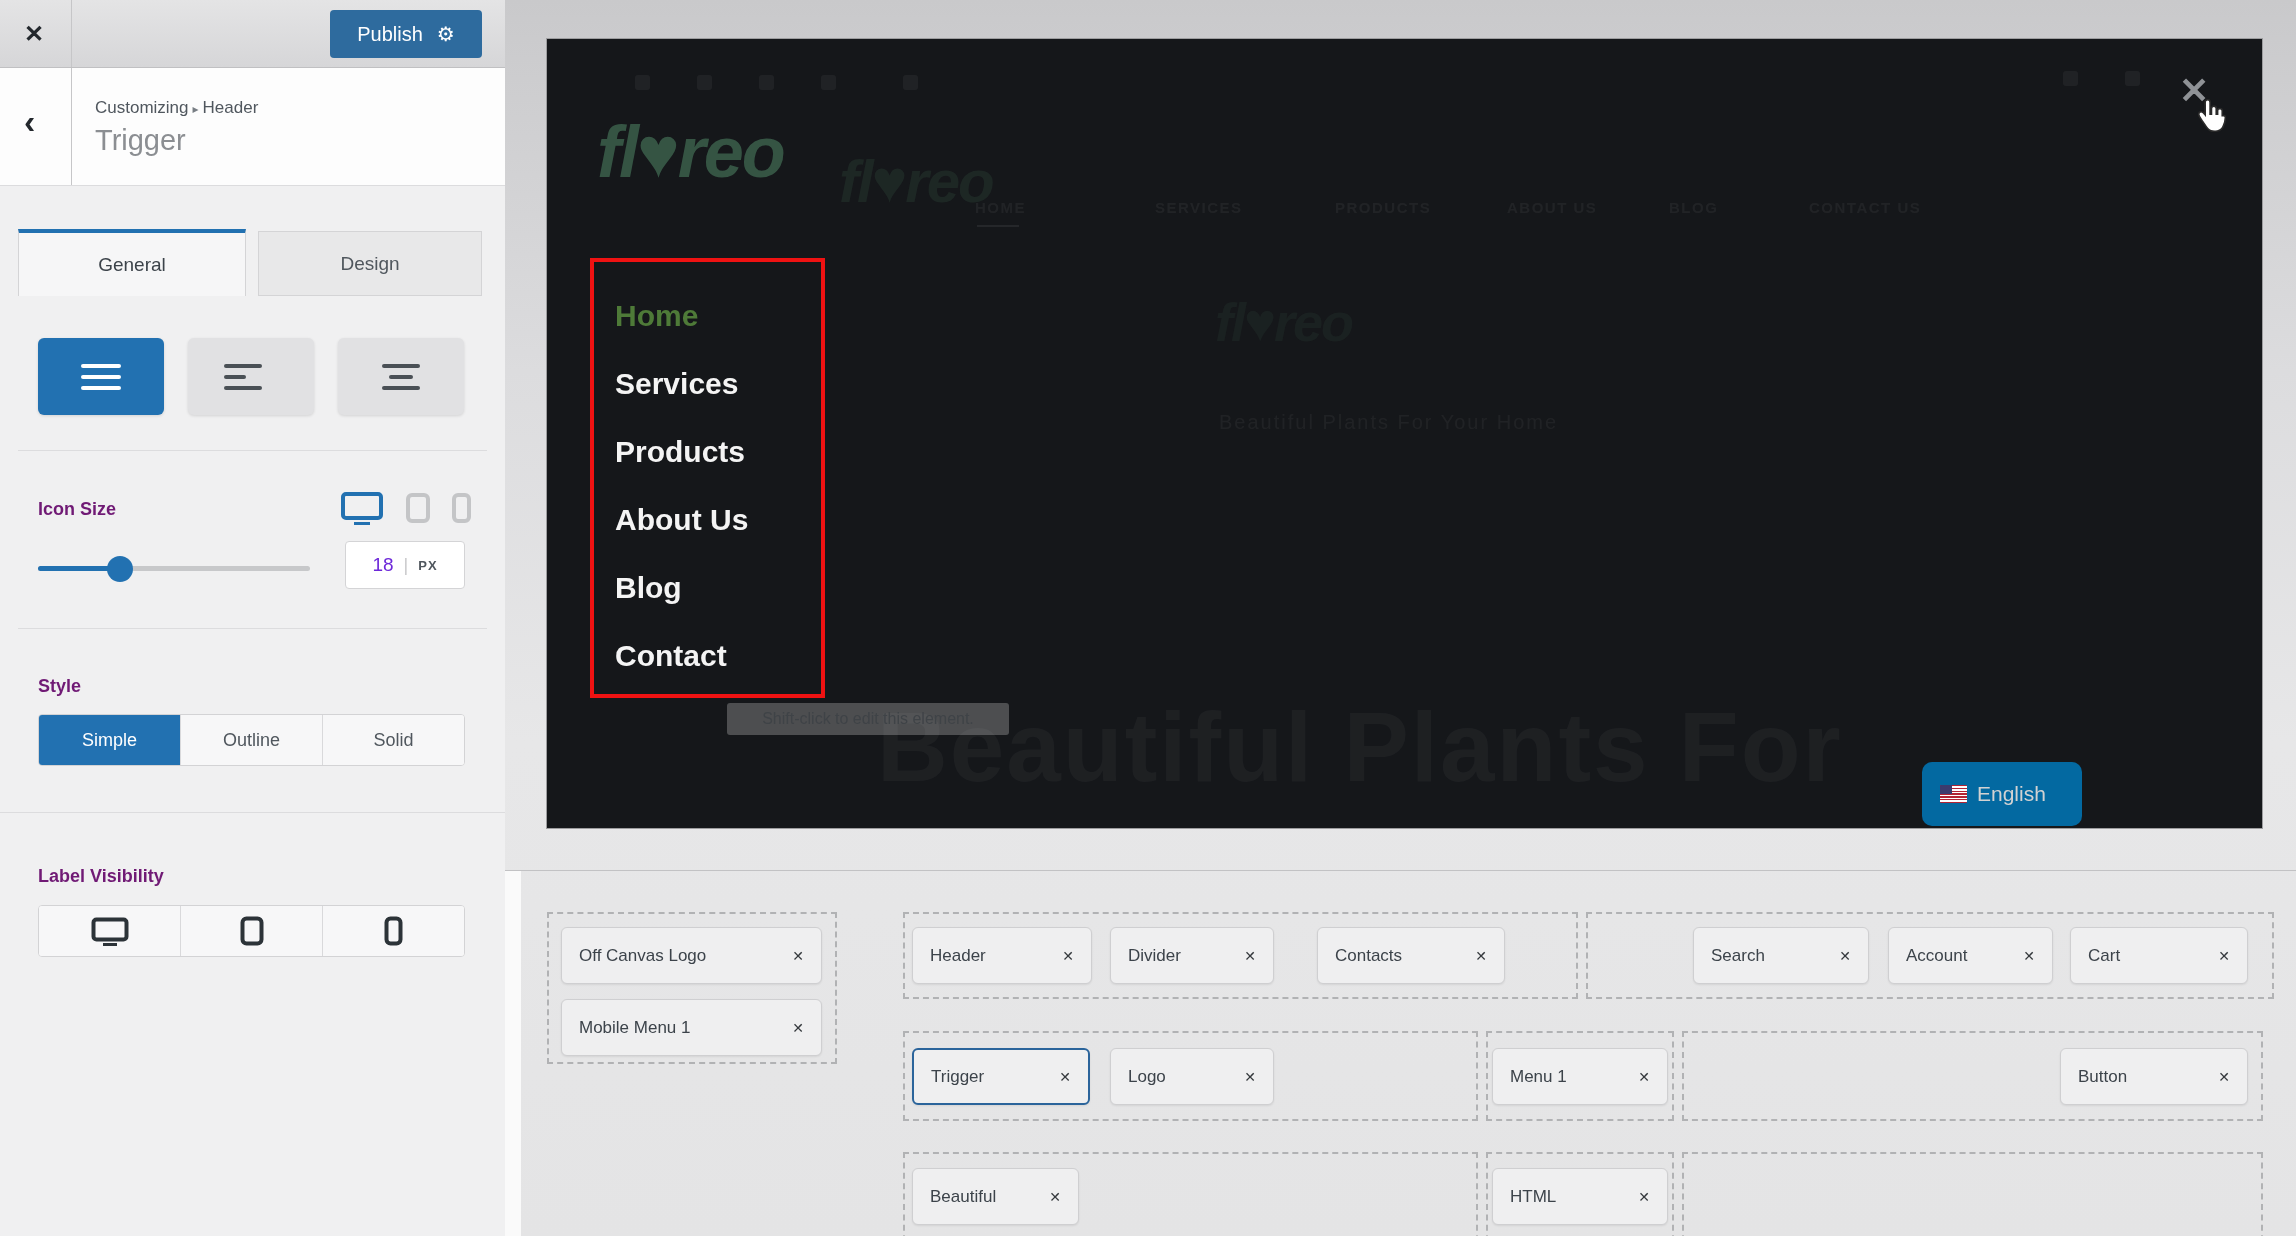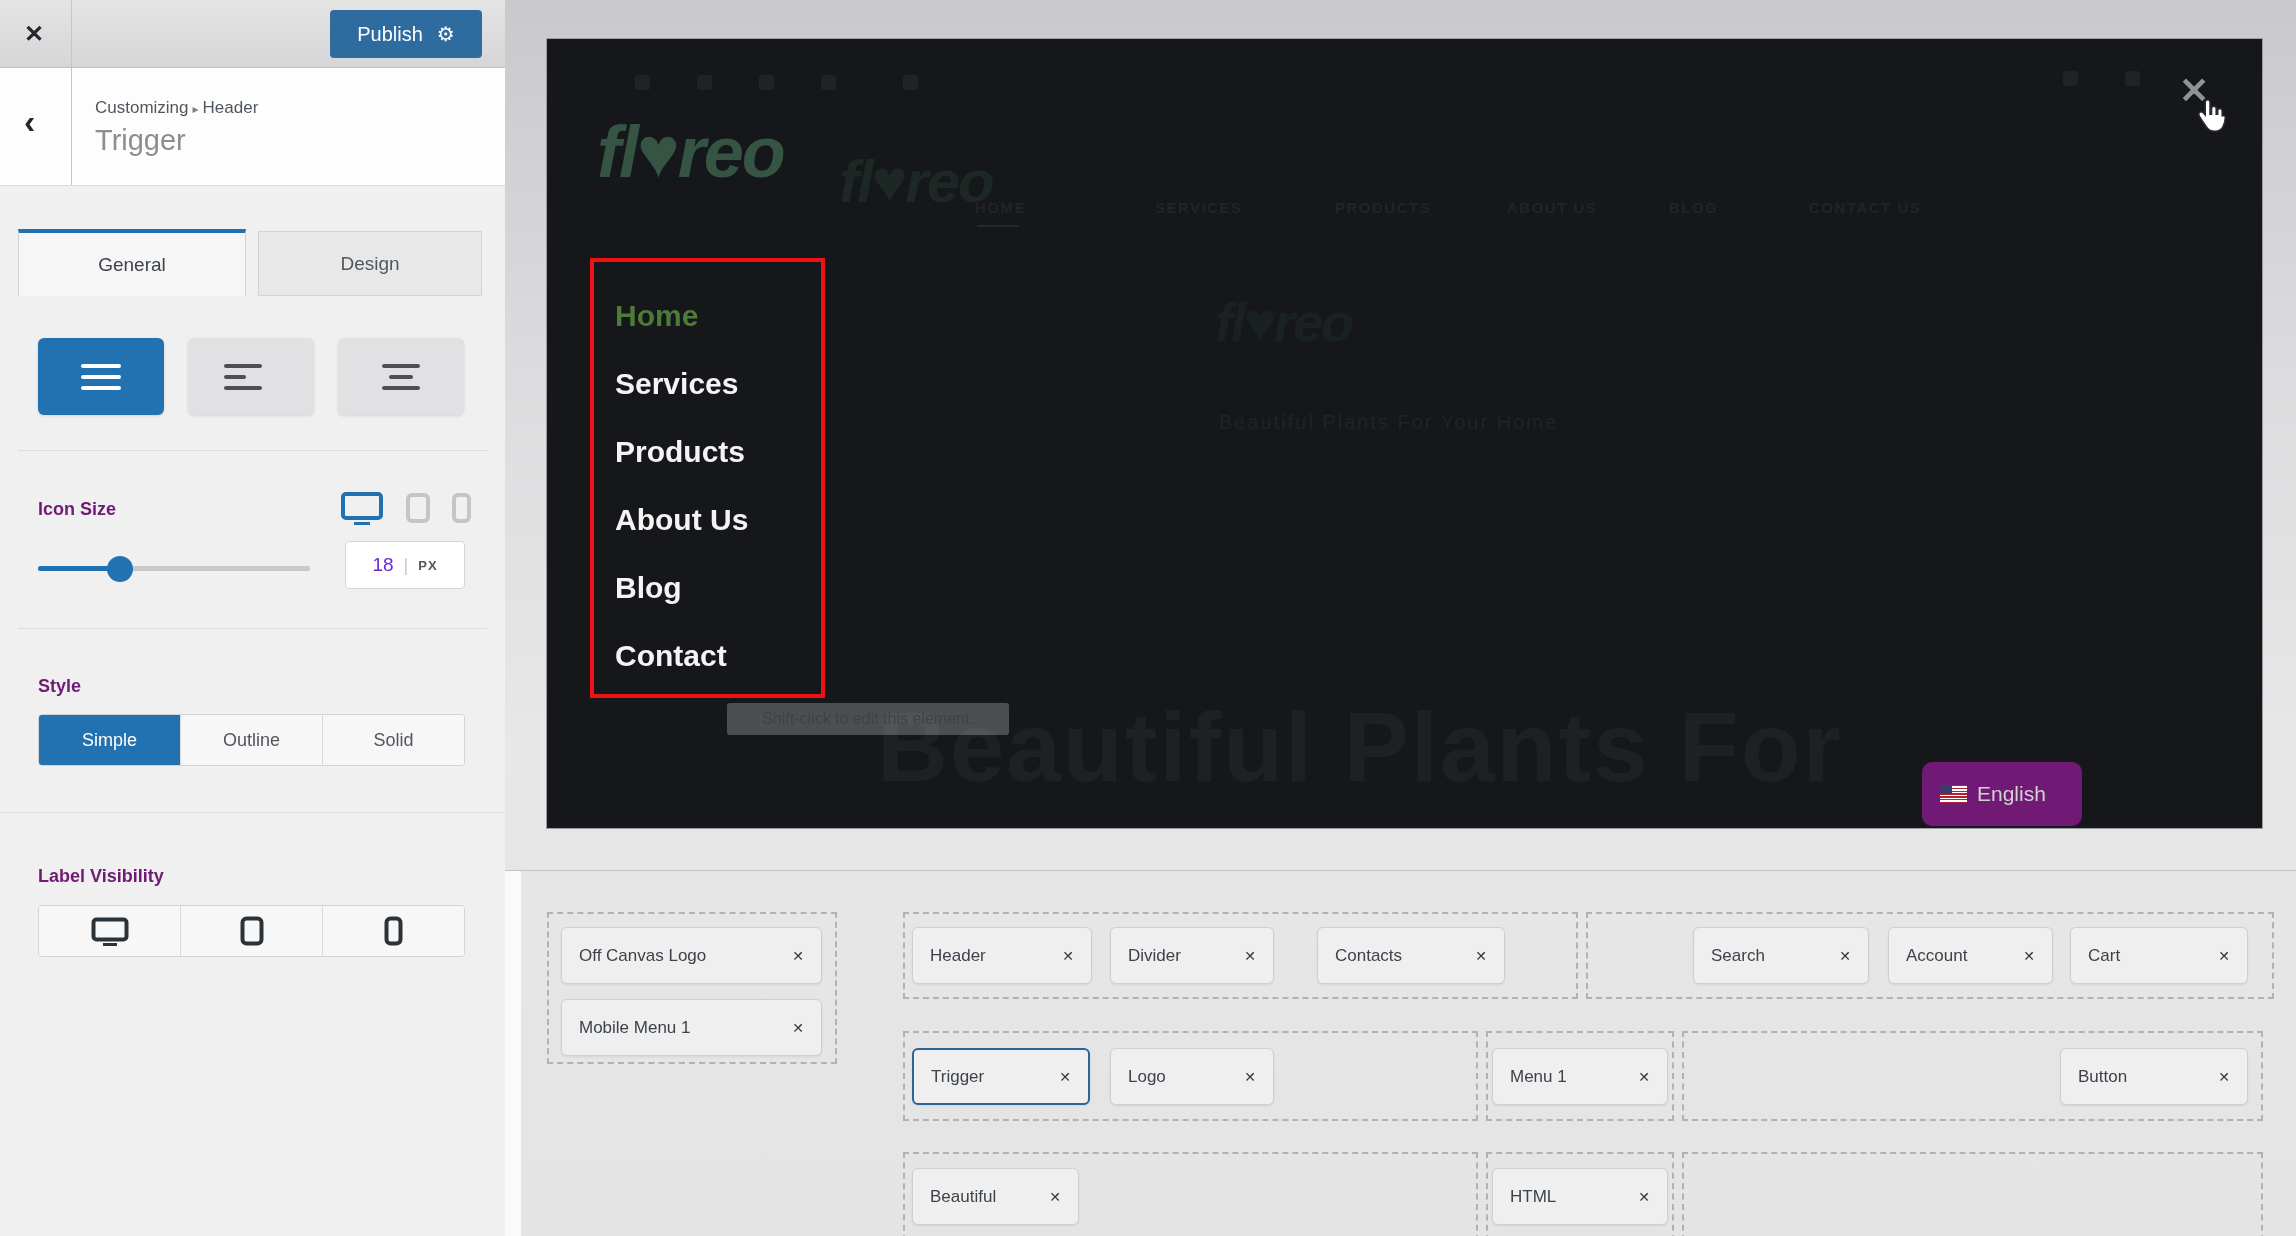--- a/index.html
+++ b/index.html
@@ -33,21 +33,21 @@
 
   .tooltip { position:absolute; left:180px; top:664px; width:282px; height:32px;
     background:rgba(195,195,195,0.32); border-radius:3px; color:#3f4347;
     font-size:16px; line-height:32px; text-align:center; }
 
   .close-x { position:absolute; left:1632px; top:34px; font-size:36px; color:#8f9296;
     font-weight:bold; line-height:36px; }
   .cursor-hand { position:absolute; left:1646px; top:58px; width:36px; height:40px; }
 
   .lang-pill { position:absolute; left:1375px; top:723px; width:160px; height:64px;
-    background:#701a75; border-radius:10px; display:flex; align-items:center;
+    background:#0369a1; border-radius:10px; display:flex; align-items:center;
     padding-left:18px; gap:10px; }
   .lang-pill span.txt { color:#d2d2d2; font-size:21px; }
   .flag { position:relative; width:27px; height:18px;
     background:repeating-linear-gradient(180deg,#b22234 0 1.4px,#ffffff 1.4px 2.8px);
     border-radius:1px; overflow:hidden; }
   .flag i { position:absolute; left:0; top:0; width:12px; height:9px; background:#3c3b6e; }
 
   .stage-hr { position:absolute; left:0; top:870px; width:1791px; border-top:1px solid #c2c2c4; }
   .stage-strip { position:absolute; left:0; top:871px; width:16px; height:365px; background:#fafafa; }
 

